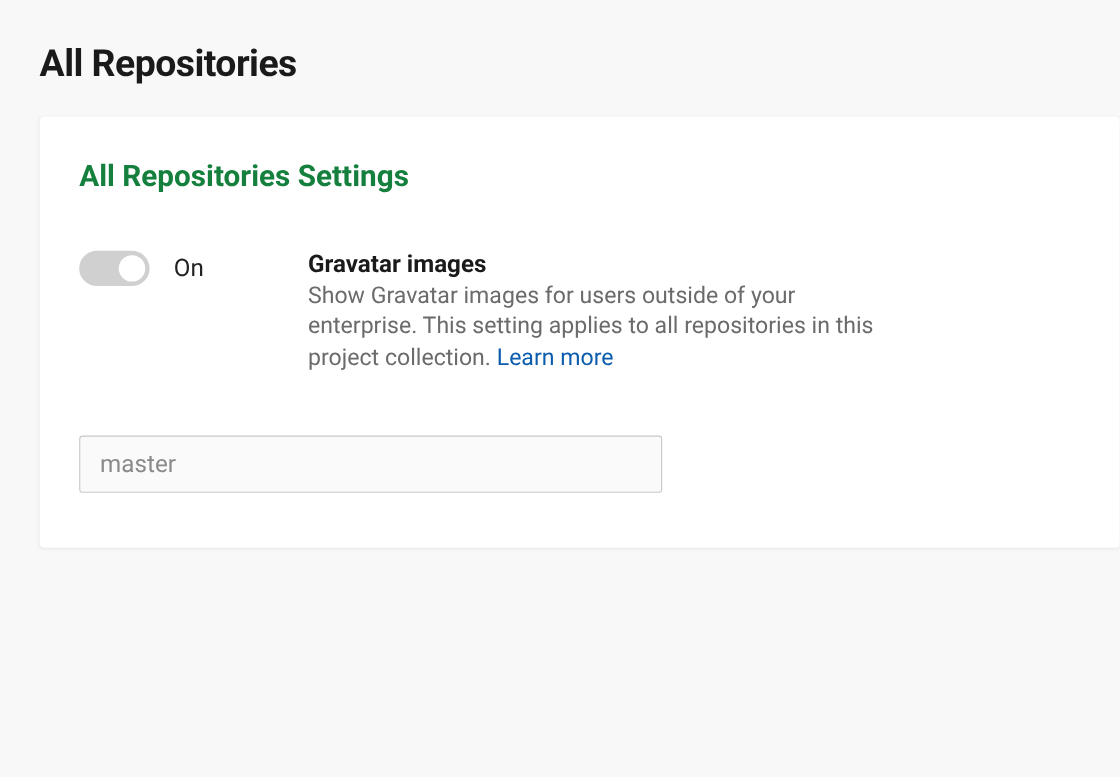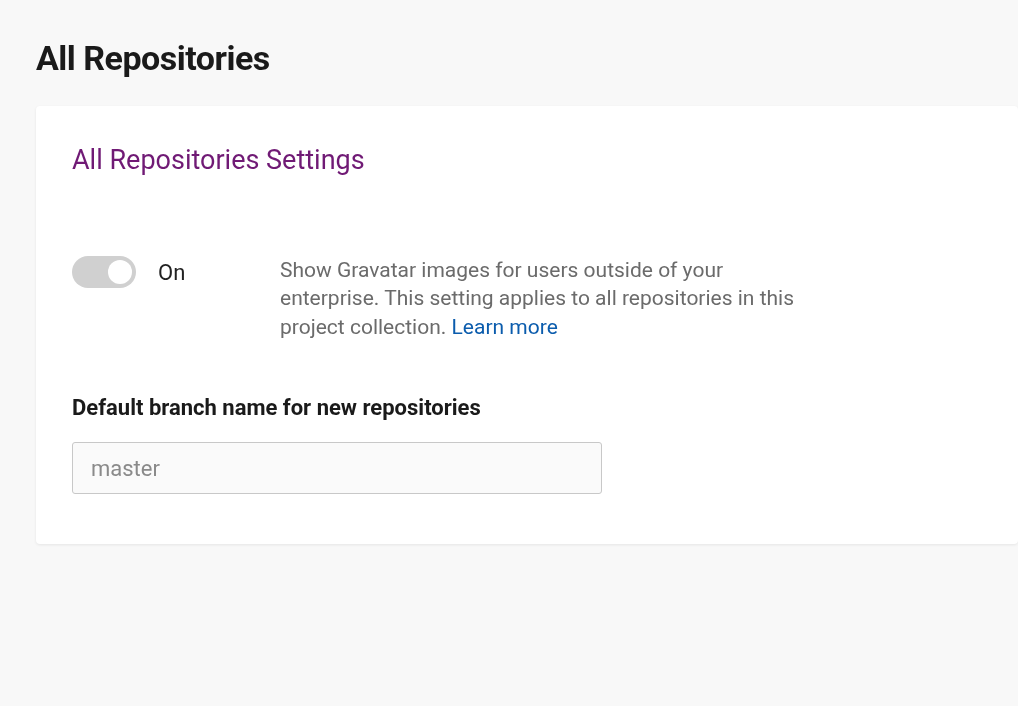--- a/index.html
+++ b/index.html
@@ -26,28 +26,28 @@
     }
     .card {
       background: #fff;
       border-radius: 4px;
       box-shadow: 0 1px 3px rgba(0,0,0,0.08);
       padding: 38px 36px 50px 36px;
       width: 982px;
     }
     .card-title {
       font-size: 27px;
-      font-weight: 400;
-      margin-bottom: 80px;
-      color: #701a75;
+      font-weight: 700;
+      margin-bottom: 52px;
+      color: #15803d;
     }
     .setting-row {
       display: flex;
       align-items: flex-start;
-      margin-bottom: 54px;
+      margin-bottom: 36px;
     }
     .setting-row:last-child {
       margin-bottom: 0;
     }
     .toggle-col {
       display: flex;
       align-items: center;
       width: 208px;
       flex-shrink: 0;
       gap: 22px;
@@ -135,27 +135,27 @@
     <h2 class="card-title">All Repositories Settings</h2>
 
     <div class="setting-row">
       <div class="toggle-col">
         <div class="toggle on">
           <div class="toggle-knob"></div>
         </div>
         <span class="toggle-label">On</span>
       </div>
       <div class="content-col">
+        <div class="setting-title">Gravatar images</div>
         <div class="setting-desc">
           <span>Show Gravatar images for users outside of your enterprise. This setting applies to all repositories in this project collection. </span><a class="learn-more">Learn more</a>
         </div>
       </div>
     </div>
 
     <div class="setting-row">
       <div class="content-col">
-        <div class="setting-title">Default branch name for new repositories</div>
         <input type="text" class="branch-input" placeholder="master" style="">
       </div>
     </div>
 
   </div>
 </div>
 
 </body></html>

